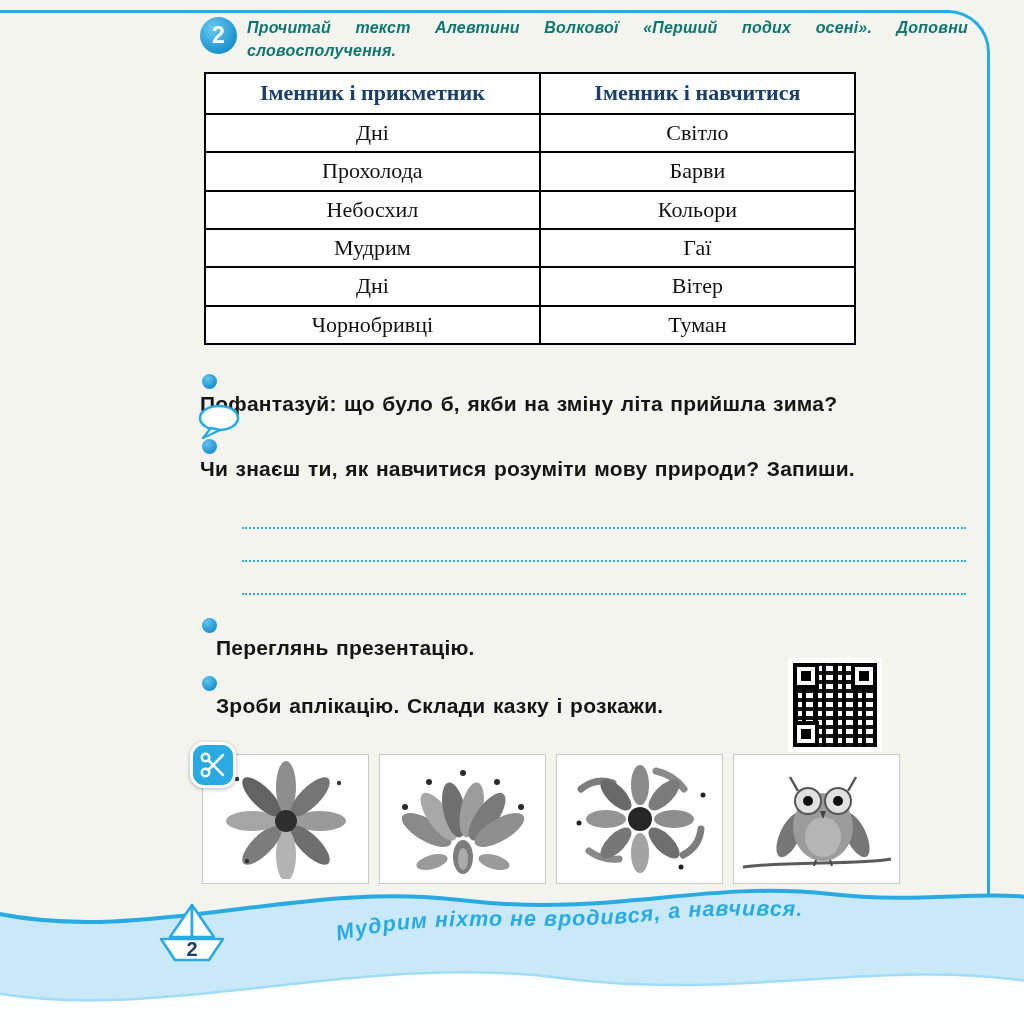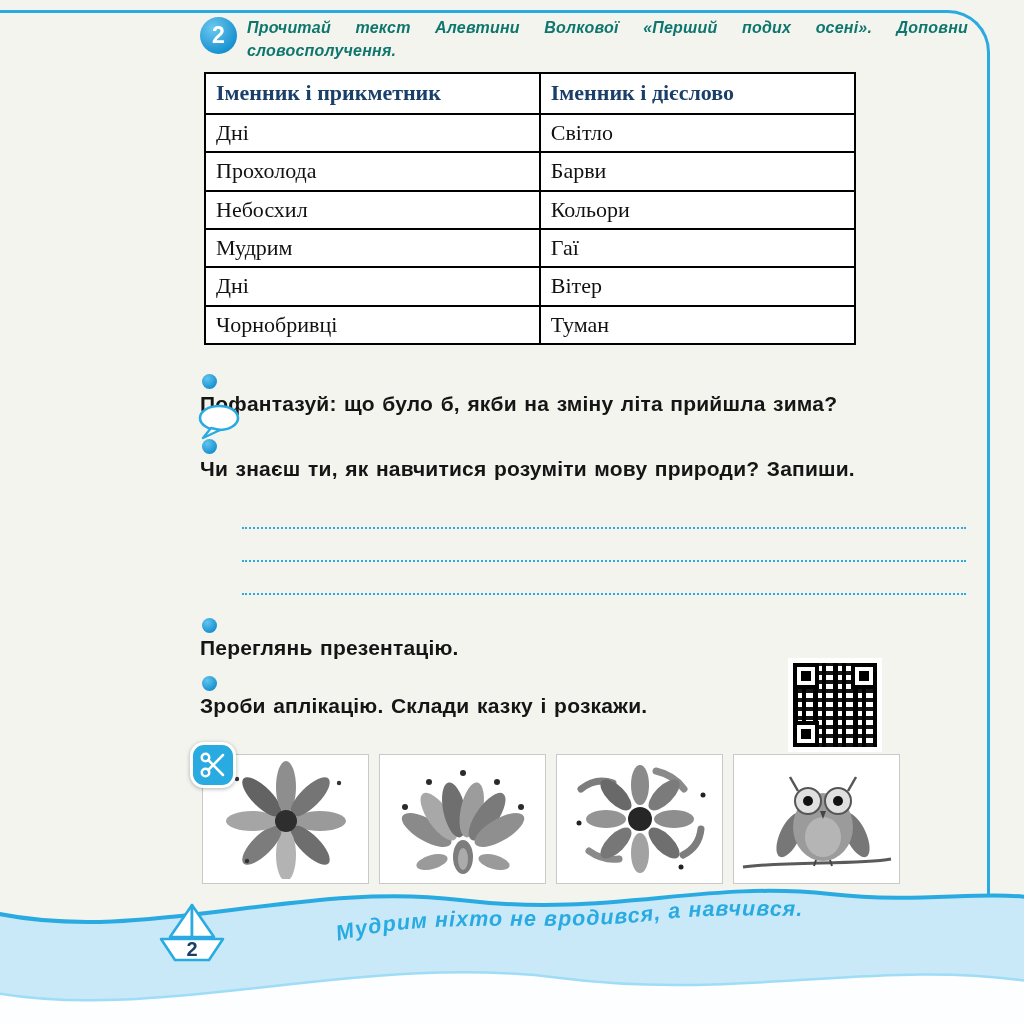--- a/index.html
+++ b/index.html
@@ -44,21 +44,21 @@
     font-style:italic;
   }
 
   table.vocab{
     border-collapse:collapse;margin-top:10px;margin-left:4px;
     width:652px;background:#fff;
     font-family:"Liberation Serif", serif;font-size:22px;
     border:2.5px solid #000;
   }
   table.vocab th, table.vocab td{
-    border:2px solid #000;text-align:left;line-height:1.2;margin-left:32px;
+    border:2px solid #000;text-align:center;line-height:1.2;margin-left:32px;
   }
   table.vocab th{
     color:var(--navy);font-weight:bold;padding:6px 10px;
   }
   table.vocab td{padding:5px 10px;color:#111;}
   table.vocab col.c1{width:51.5%;}
   table.vocab col.c2{width:48.5%;}
 
   
   .bullets{margin-top:22px;}
@@ -72,21 +72,21 @@
     font-size:21px;font-weight:600;color:#151515;
     text-align:justify;line-height:1.45;letter-spacing:.2px;word-spacing:1.5px;
     width:722px;
   }
   .bubble{position:absolute;left:-4px;top:36px;}
 
   .lines{margin:8px 0 0 42px;}
   .answer-line{height:33px;border-bottom:2.5px dotted var(--accent);margin-right:2px;}
 
   .bullet.presentation{margin-top:16px;margin-bottom:6px;}
-  .bullet.single .b-text{text-align:left;}
+  .bullet.single .b-text{text-align:left;margin-left:16px;}
 
   
   .qr{
     position:absolute;left:788px;top:658px;width:94px;height:94px;
     background:#fff;padding:5px;
   }
   .qr-noise{
     width:100%;height:100%;
     background:
       repeating-linear-gradient(0deg, rgba(0,0,0,.92) 0 4px, transparent 4px 9px),
@@ -133,21 +133,21 @@
     </div>
 
     <table class="vocab">
       <colgroup>
           <col class="c1">
           <col class="c2">
         </colgroup>
       <thead>
         <tr>
           <th>Іменник і прикметник</th>
-          <th>Іменник і дієслово</th>
+          <th>Іменник і навчитися</th>
         </tr>
       </thead>
       <tbody>
         <tr>
             <td>Дні</td>
             <td>Світло</td>
           </tr>
         <tr>
             <td>Прохолода</td>
             <td>Барви</td>

